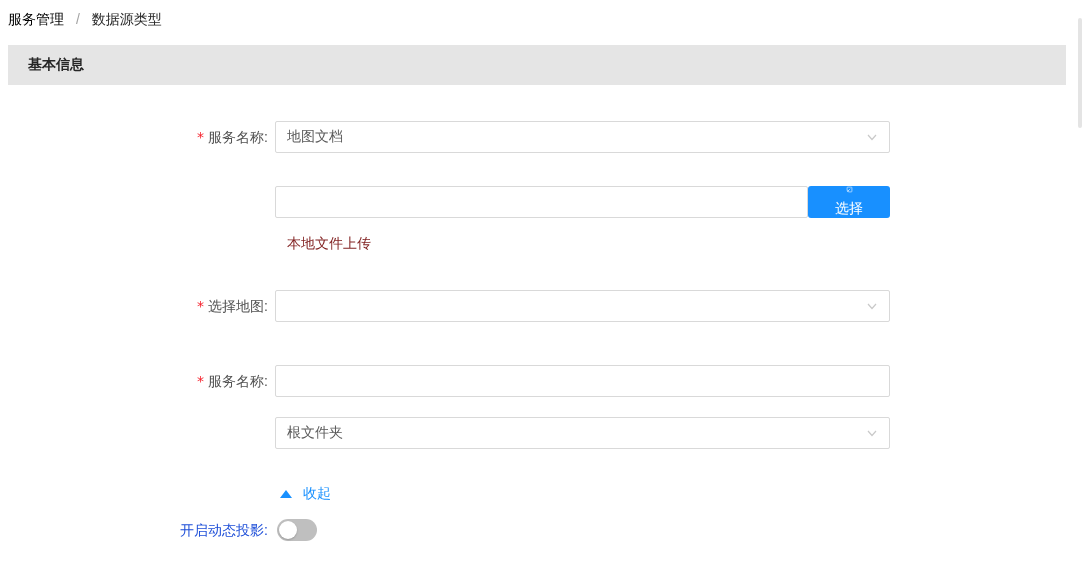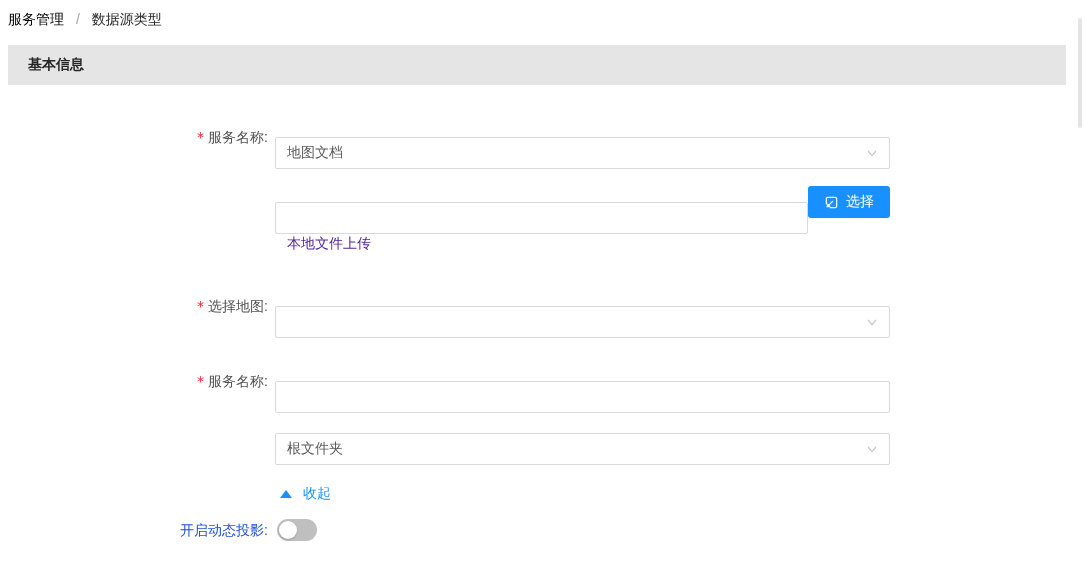--- a/index.html
+++ b/index.html
@@ -42,21 +42,21 @@
 
   .field-label {
     position: absolute; left: 0; top: 0;
     width: 268px; height: 32px; line-height: 32px;
     text-align: right; color: #525252;
     white-space: nowrap;
   }
   .req { color: #f5222d; margin-right: 4px; font-family: "DejaVu Sans", sans-serif; }
 
   .control {
-    position: absolute; left: 275px; top: 16px;
+    position: absolute; left: 275px; top: 0;
     height: 32px;
     border: 1px solid #d9d9d9;
     border-radius: 2px;
     background: #ffffff;
     justify-content: flex-end;
   }
   .control.wide { width: 615px; }
   .select-box {
     display: flex; align-items: center;
     padding: 0 30px 0 11px;
@@ -78,24 +78,24 @@
   }
   .path-input-wrap { width: 533px; }
 
   .pick-button {
     position: absolute; left: 808px; top: 0;
     width: 82px; height: 32px;
     background: #1890ff;
     border: none; border-radius: 3px;
     color: #ffffff; font: inherit;
     display: flex; align-items: center; justify-content: center;
-    gap: 7px; cursor: pointer;
-  }
-
-  .upload-link { color: #4c1d95; cursor: pointer; white-space: nowrap; }
+    gap: 7px; cursor: pointer; flex-direction: column;
+  }
+
+  .upload-link { color: #7f1d1d; cursor: pointer; white-space: nowrap; }
 
   .collapse-link {
     display: flex; align-items: center; gap: 11px;
     color: #1890ff; cursor: pointer; height: 20px;
   }
   .caret-up {
     width: 0; height: 0;
     border-left: 6px solid transparent;
     border-right: 6px solid transparent;
     border-bottom: 8px solid #1890ff;

